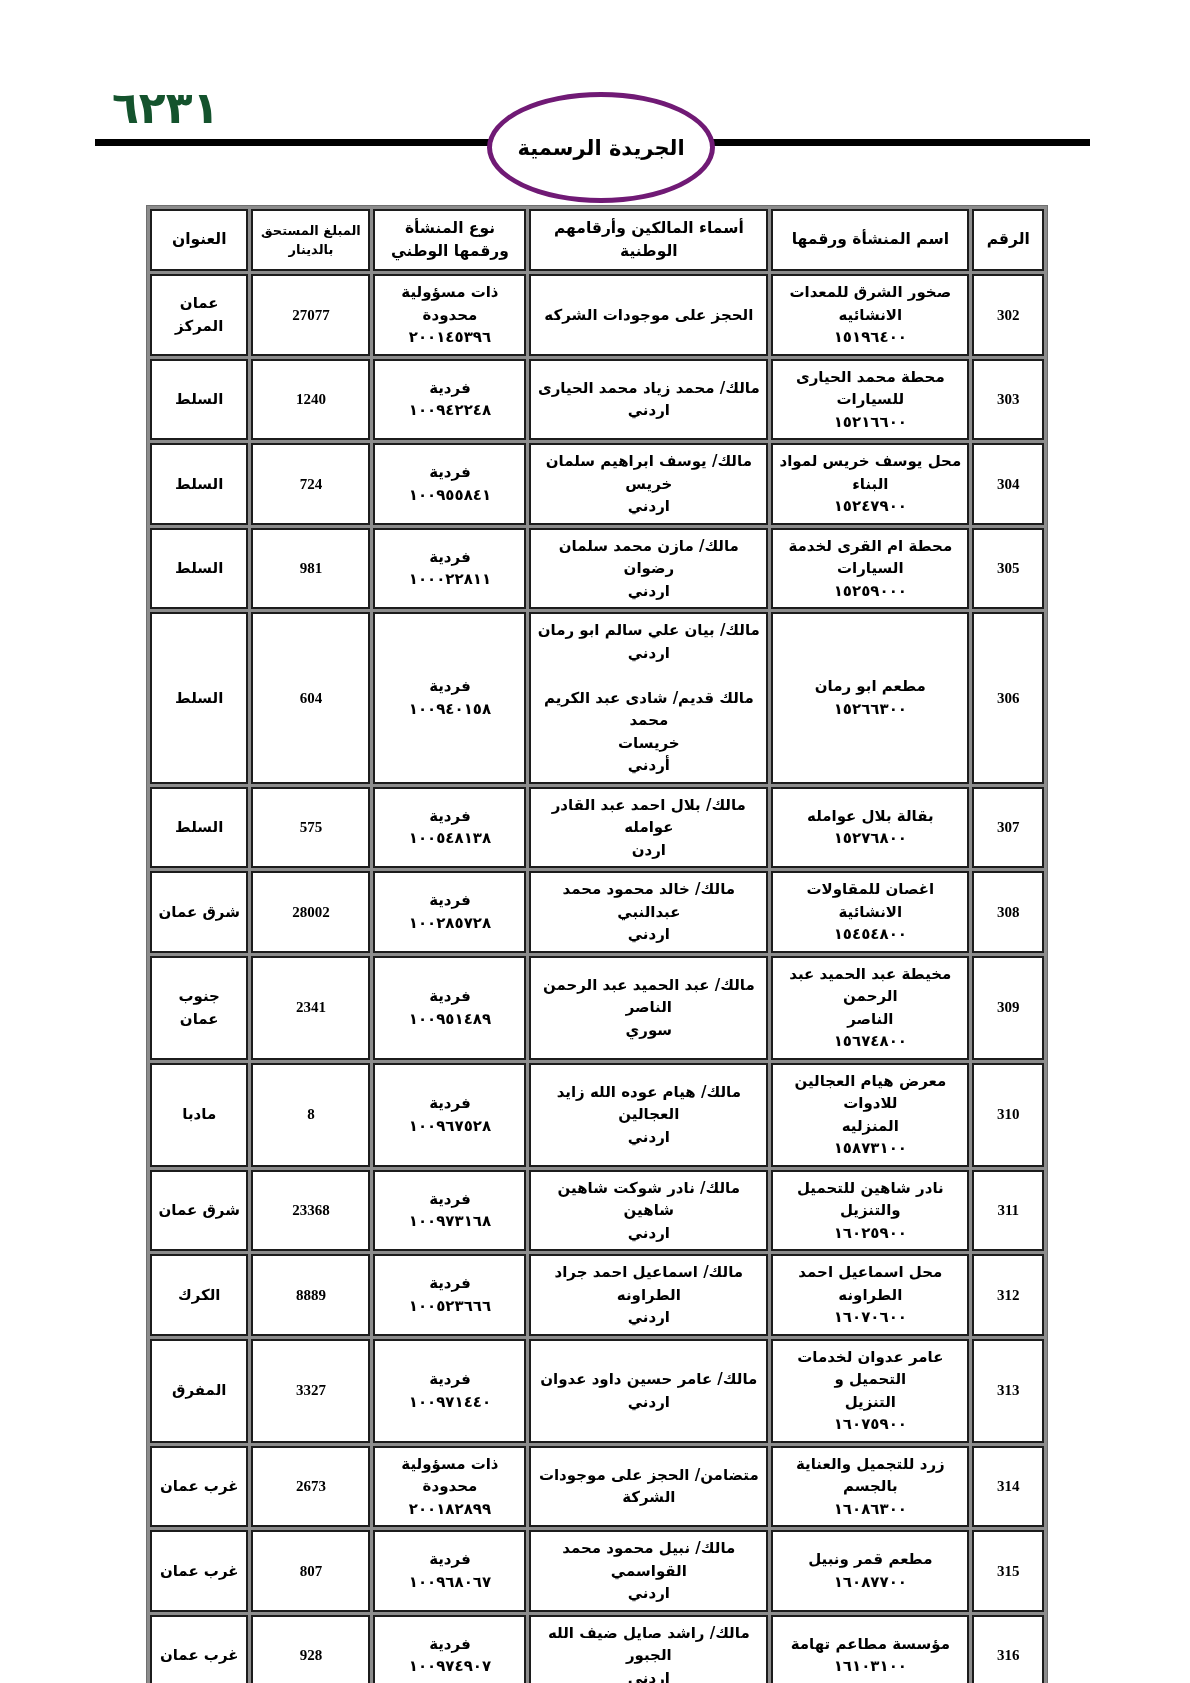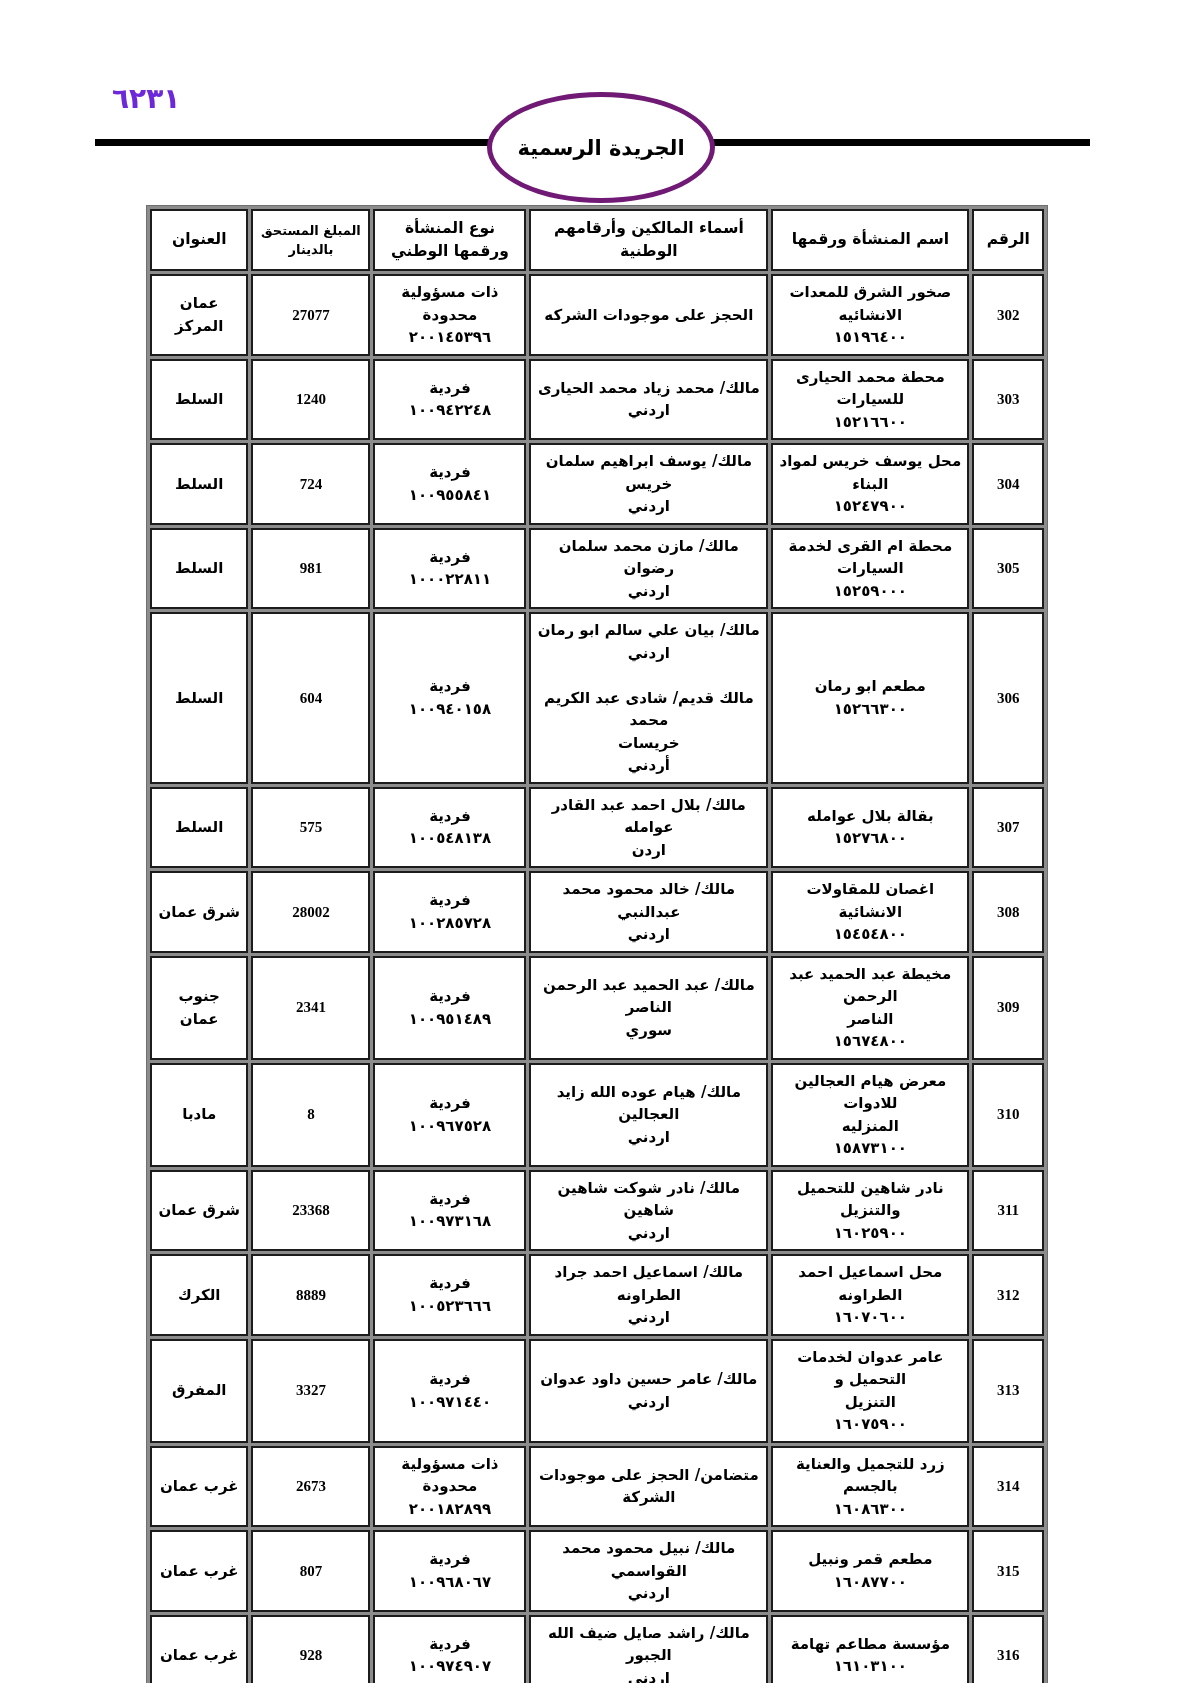--- a/index.html
+++ b/index.html
@@ -12,23 +12,23 @@
     height: 1683px;
     position: relative;
     font-family: "DejaVu Sans", sans-serif;
     overflow: hidden;
   }
   
   .page-number {
     position: absolute;
     top: 82px;
     left: 112px;
-    font-size: 28px;
+    font-size: 44px;
     font-weight: bold;
-    color: #6d28d9;
+    color: #14532d;
     letter-spacing: 2px;
   }
   .header-rule {
     position: absolute;
     top: 139px;
     left: 95px;
     width: 995px;
     height: 7px;
     background: #000;
   }

